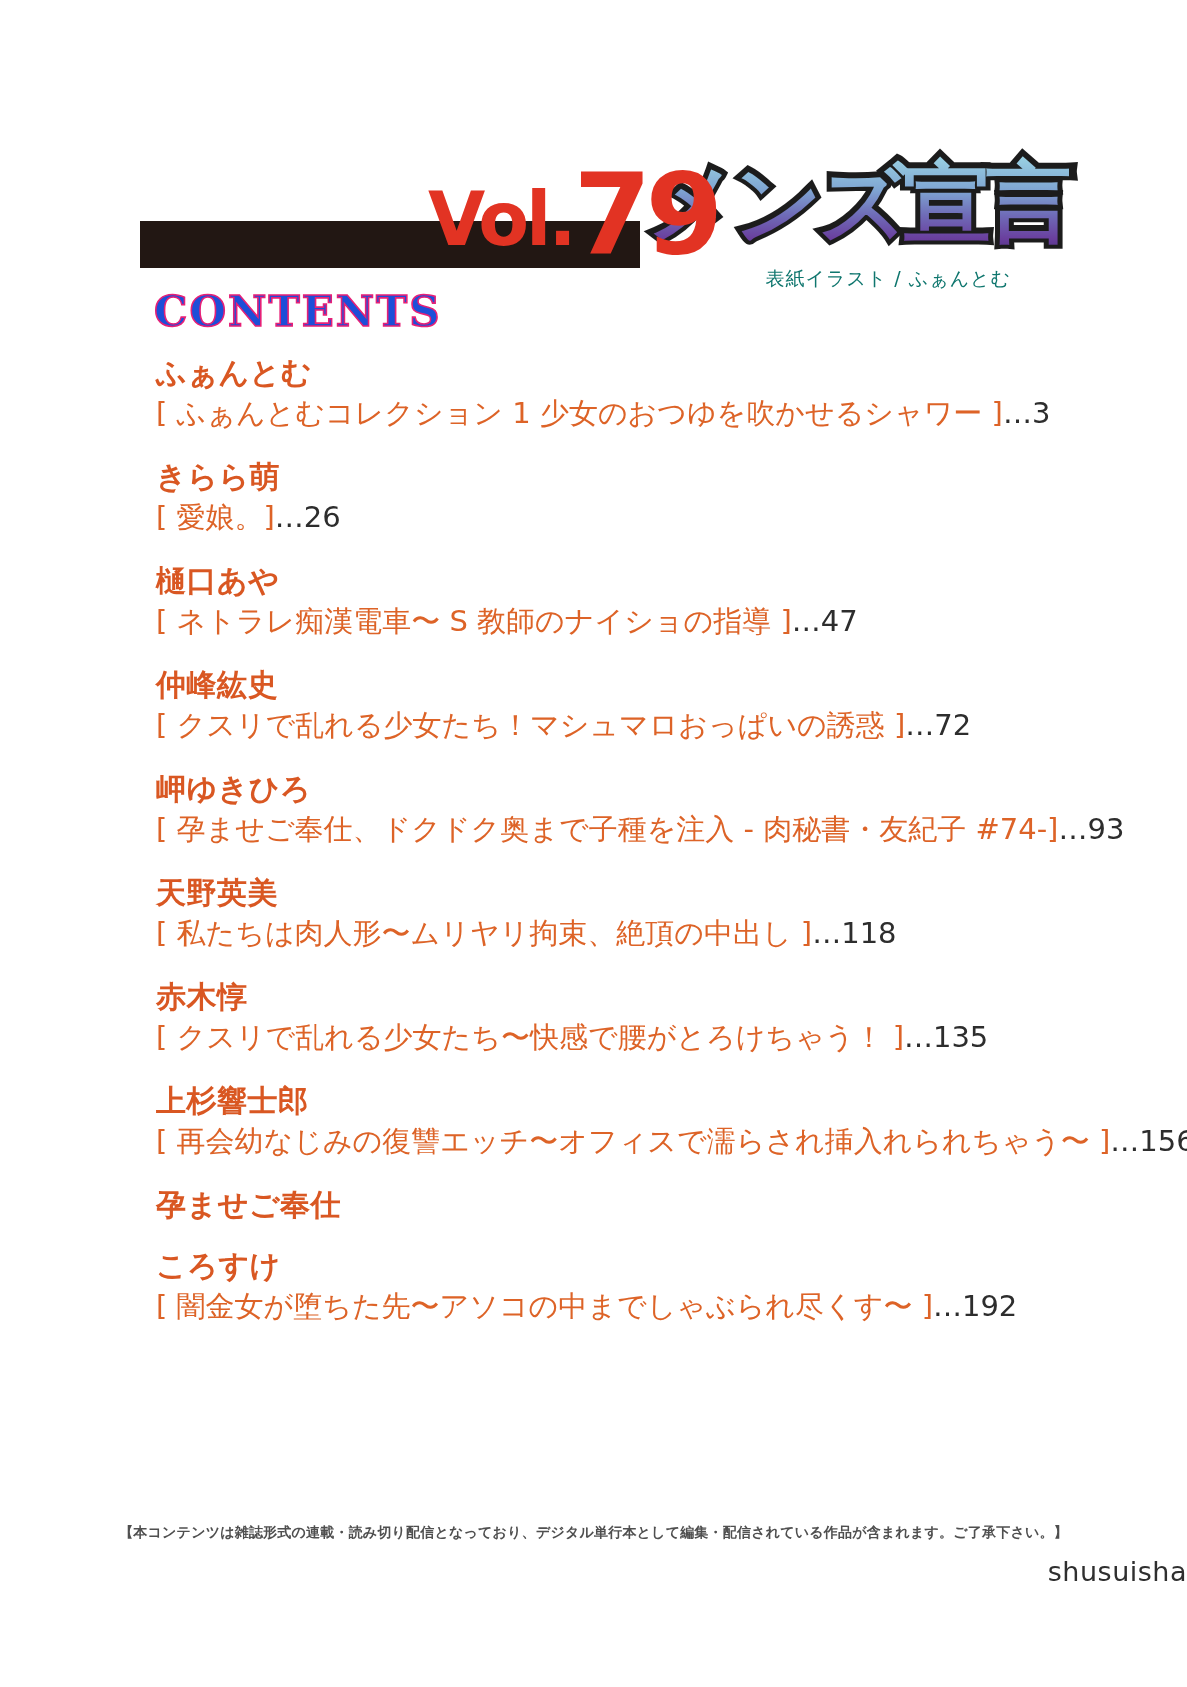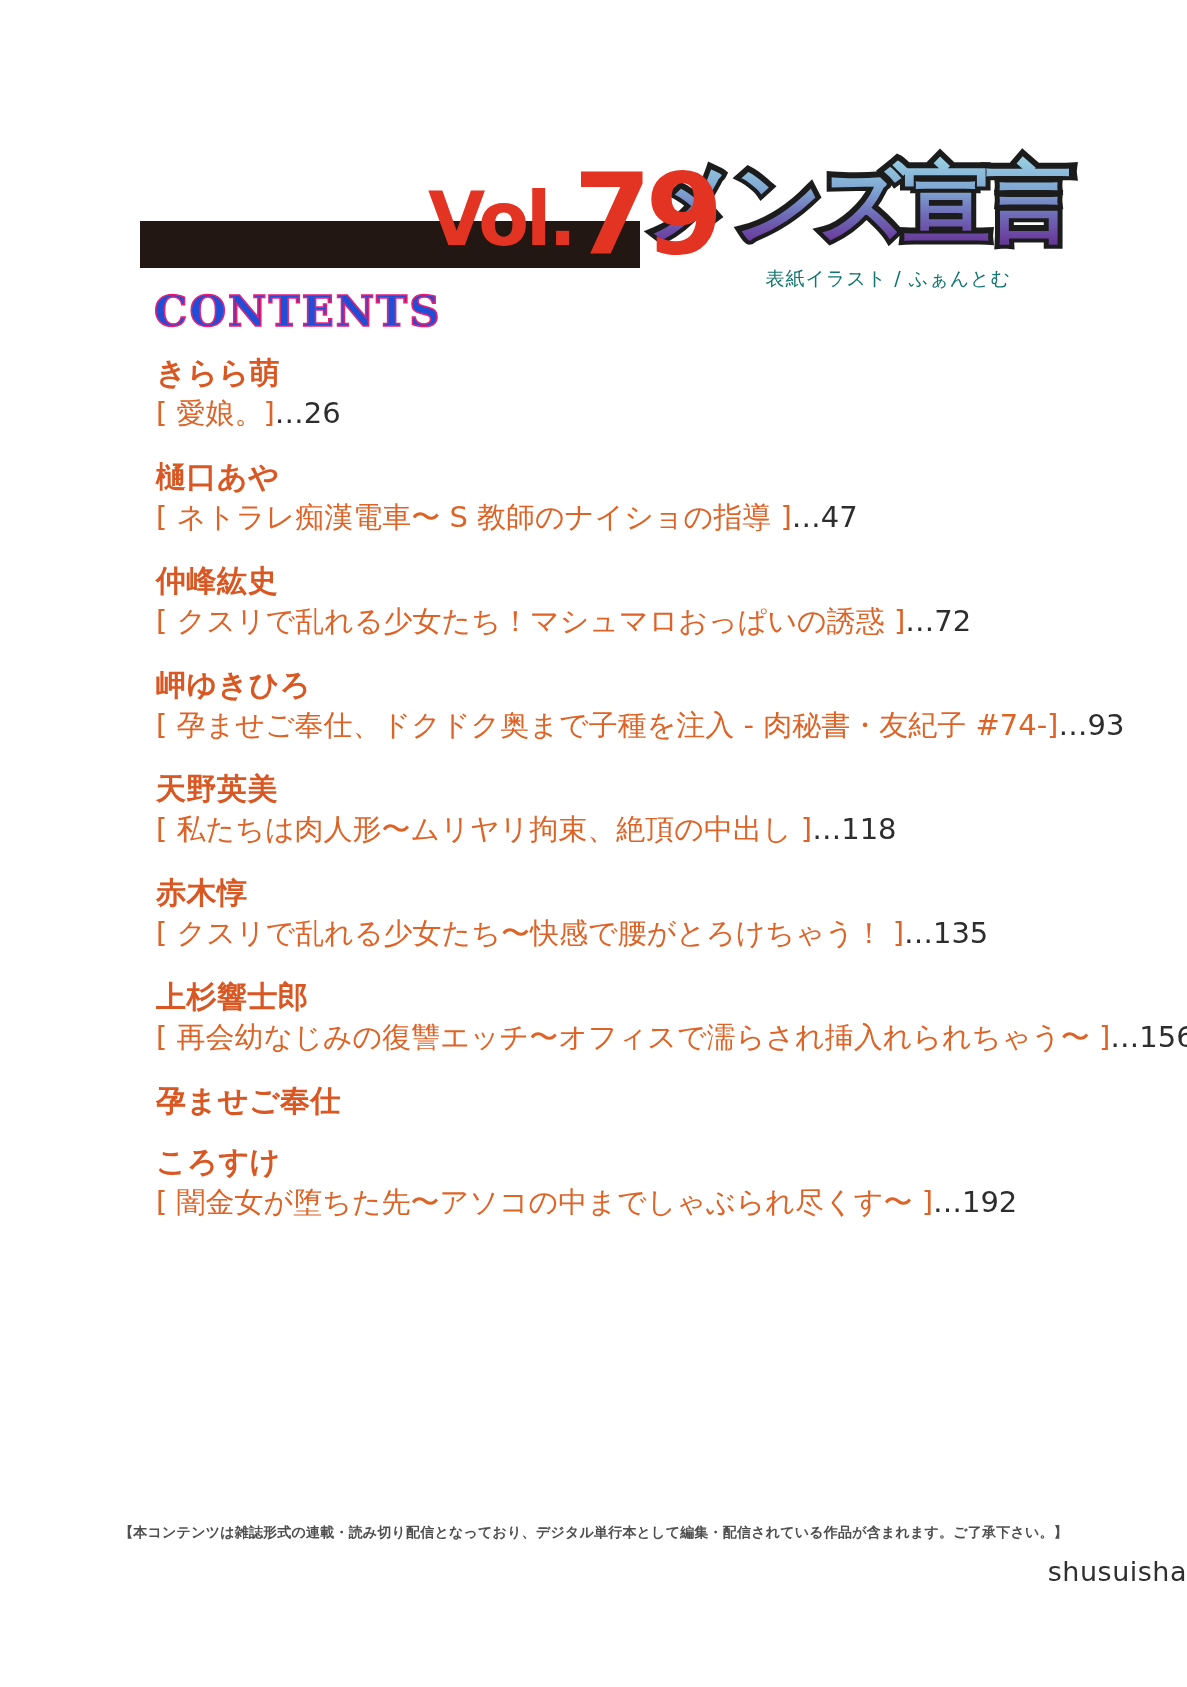--- a/index.html
+++ b/index.html
@@ -87,20 +87,26 @@
       <span class="logo-stroke">メンズ宣言</span>
       <span class="logo-fill">メンズ宣言</span>
     </span>
   </div>
 
   <div class="credit">表紙イラスト / ふぁんとむ</div>
 
   <div class="contents-heading">CONTENTS</div>
 
   <div class="toc">
+    <div class="toc-entry" style="">
+      <div class="toc-author">ふぁんとむ</div>
+      <div class="toc-titleline">
+        <span class="toc-title">[ ふぁんとむコレクション 1 少女のおつゆを吹かせるシャワー ]</span><span class="toc-page"><span class="toc-leader">…</span><span>3</span></span>
+      </div>
+    </div>
       <div class="toc-entry" style="">
       <div class="toc-author">きらら萌</div>
       <div class="toc-titleline">
         <span class="toc-title">[ 愛娘。]</span><span class="toc-page"><span class="toc-leader">…</span><span>26</span></span>
       </div>
     </div>
       <div class="toc-entry" style="">
       <div class="toc-author">樋口あや</div>
       <div class="toc-titleline">
         <span class="toc-title">[ ネトラレ痴漢電車〜 S 教師のナイショの指導 ]</span><span class="toc-page"><span class="toc-leader">…</span><span>47</span></span>

